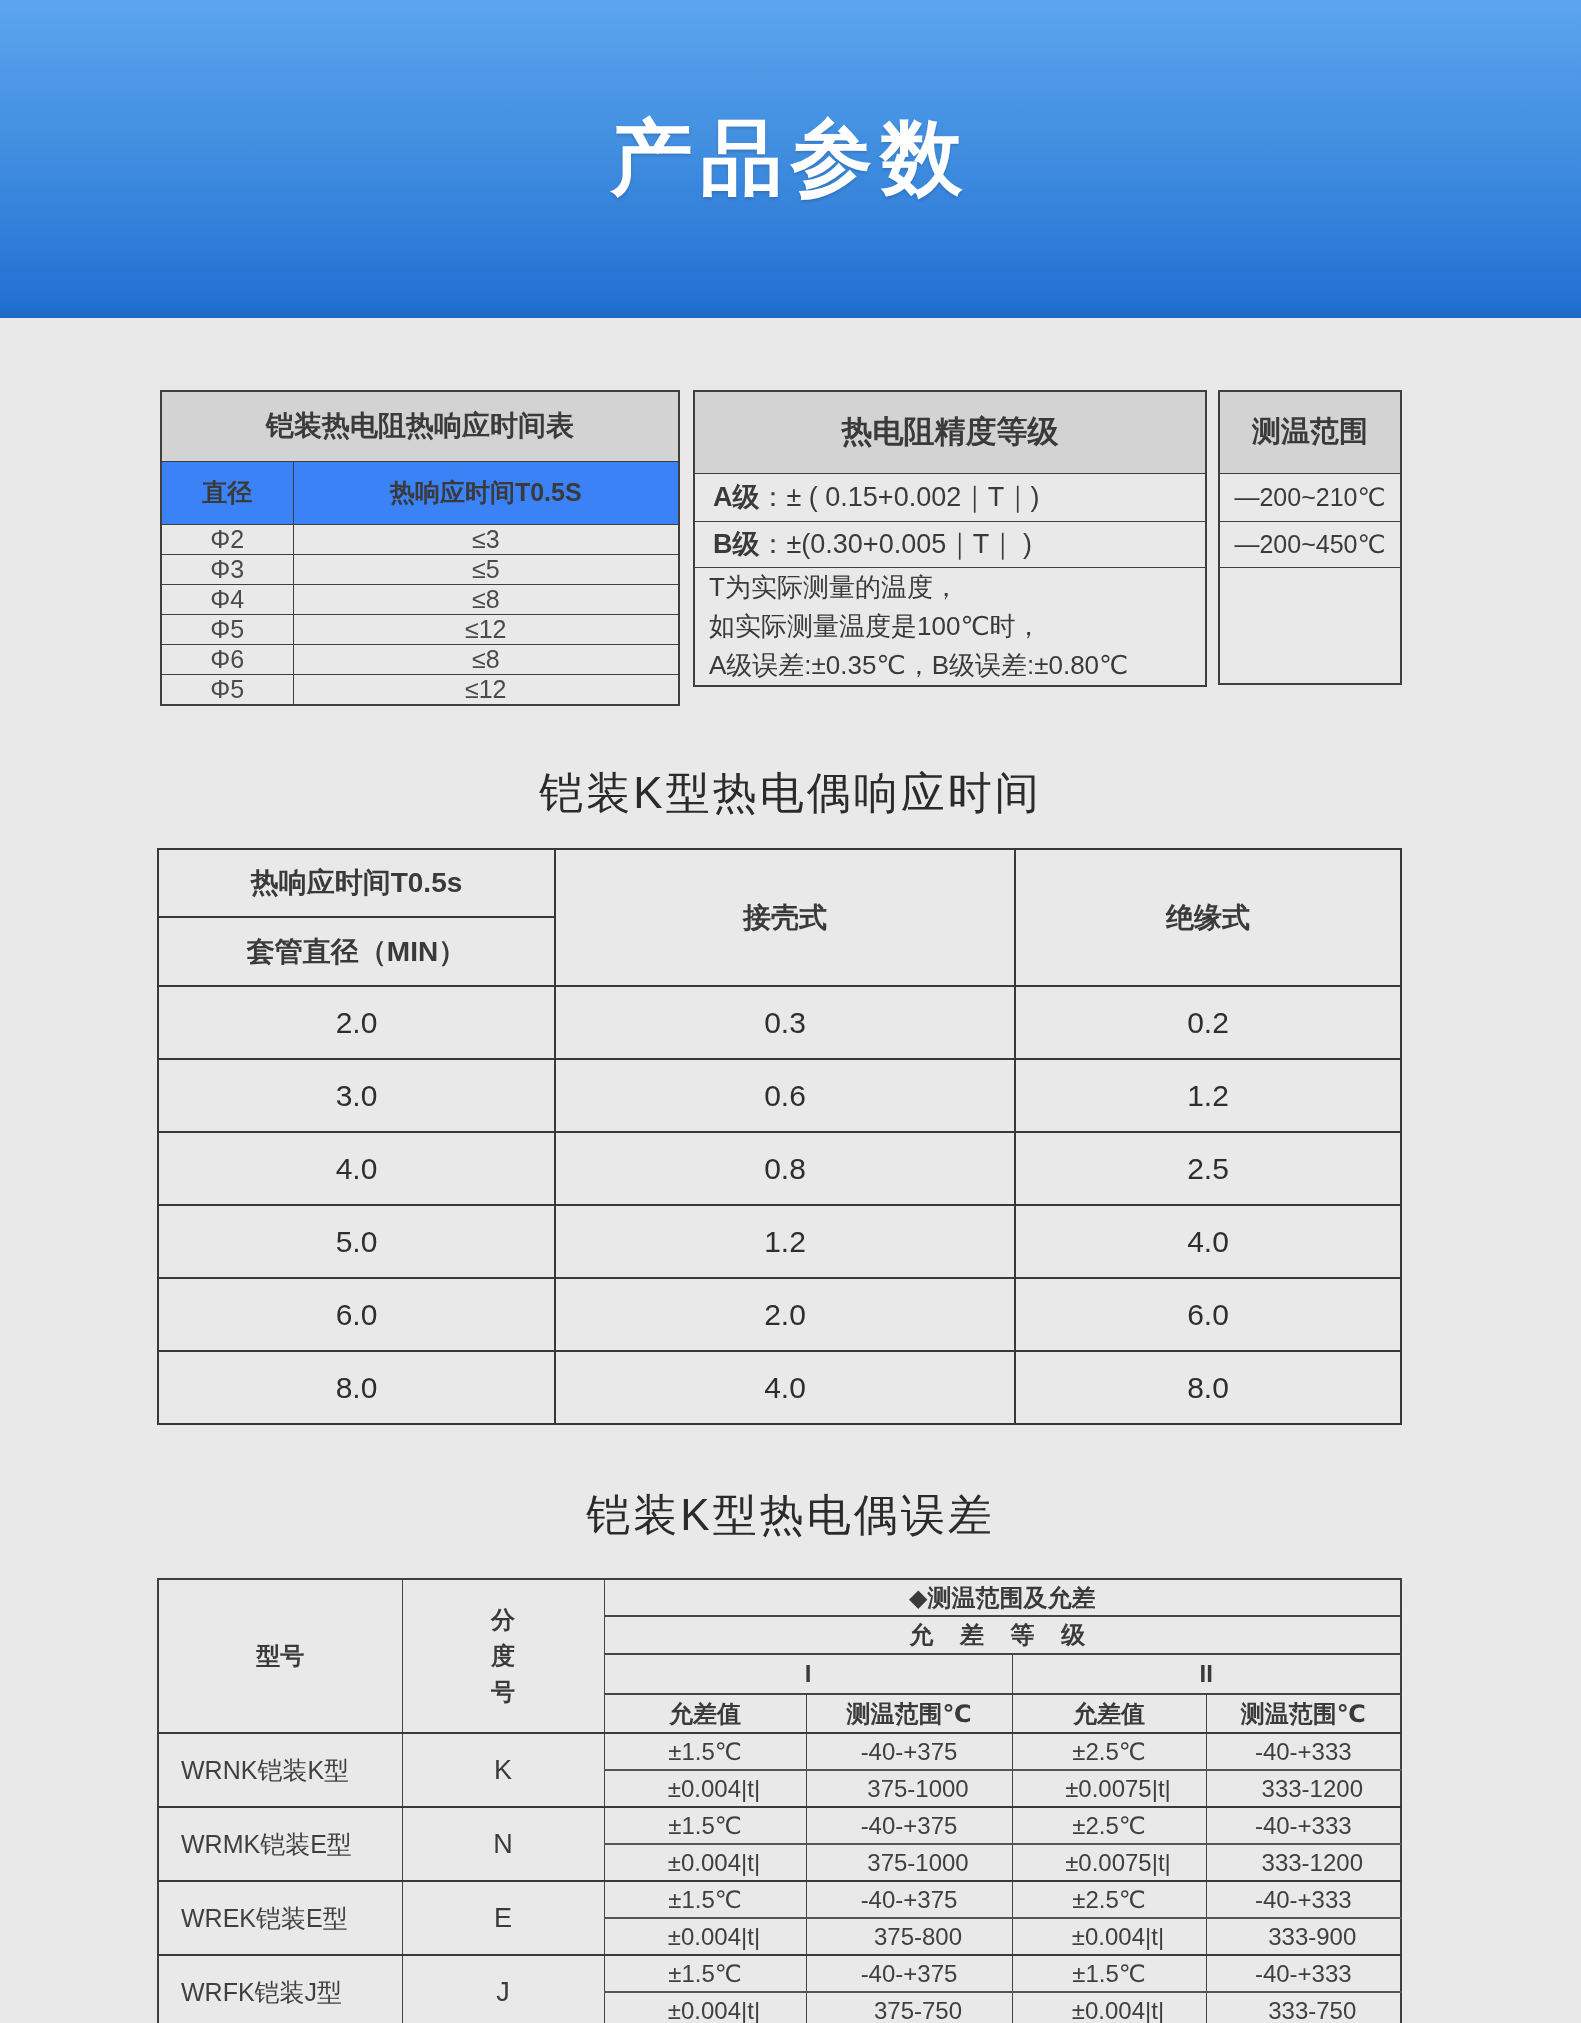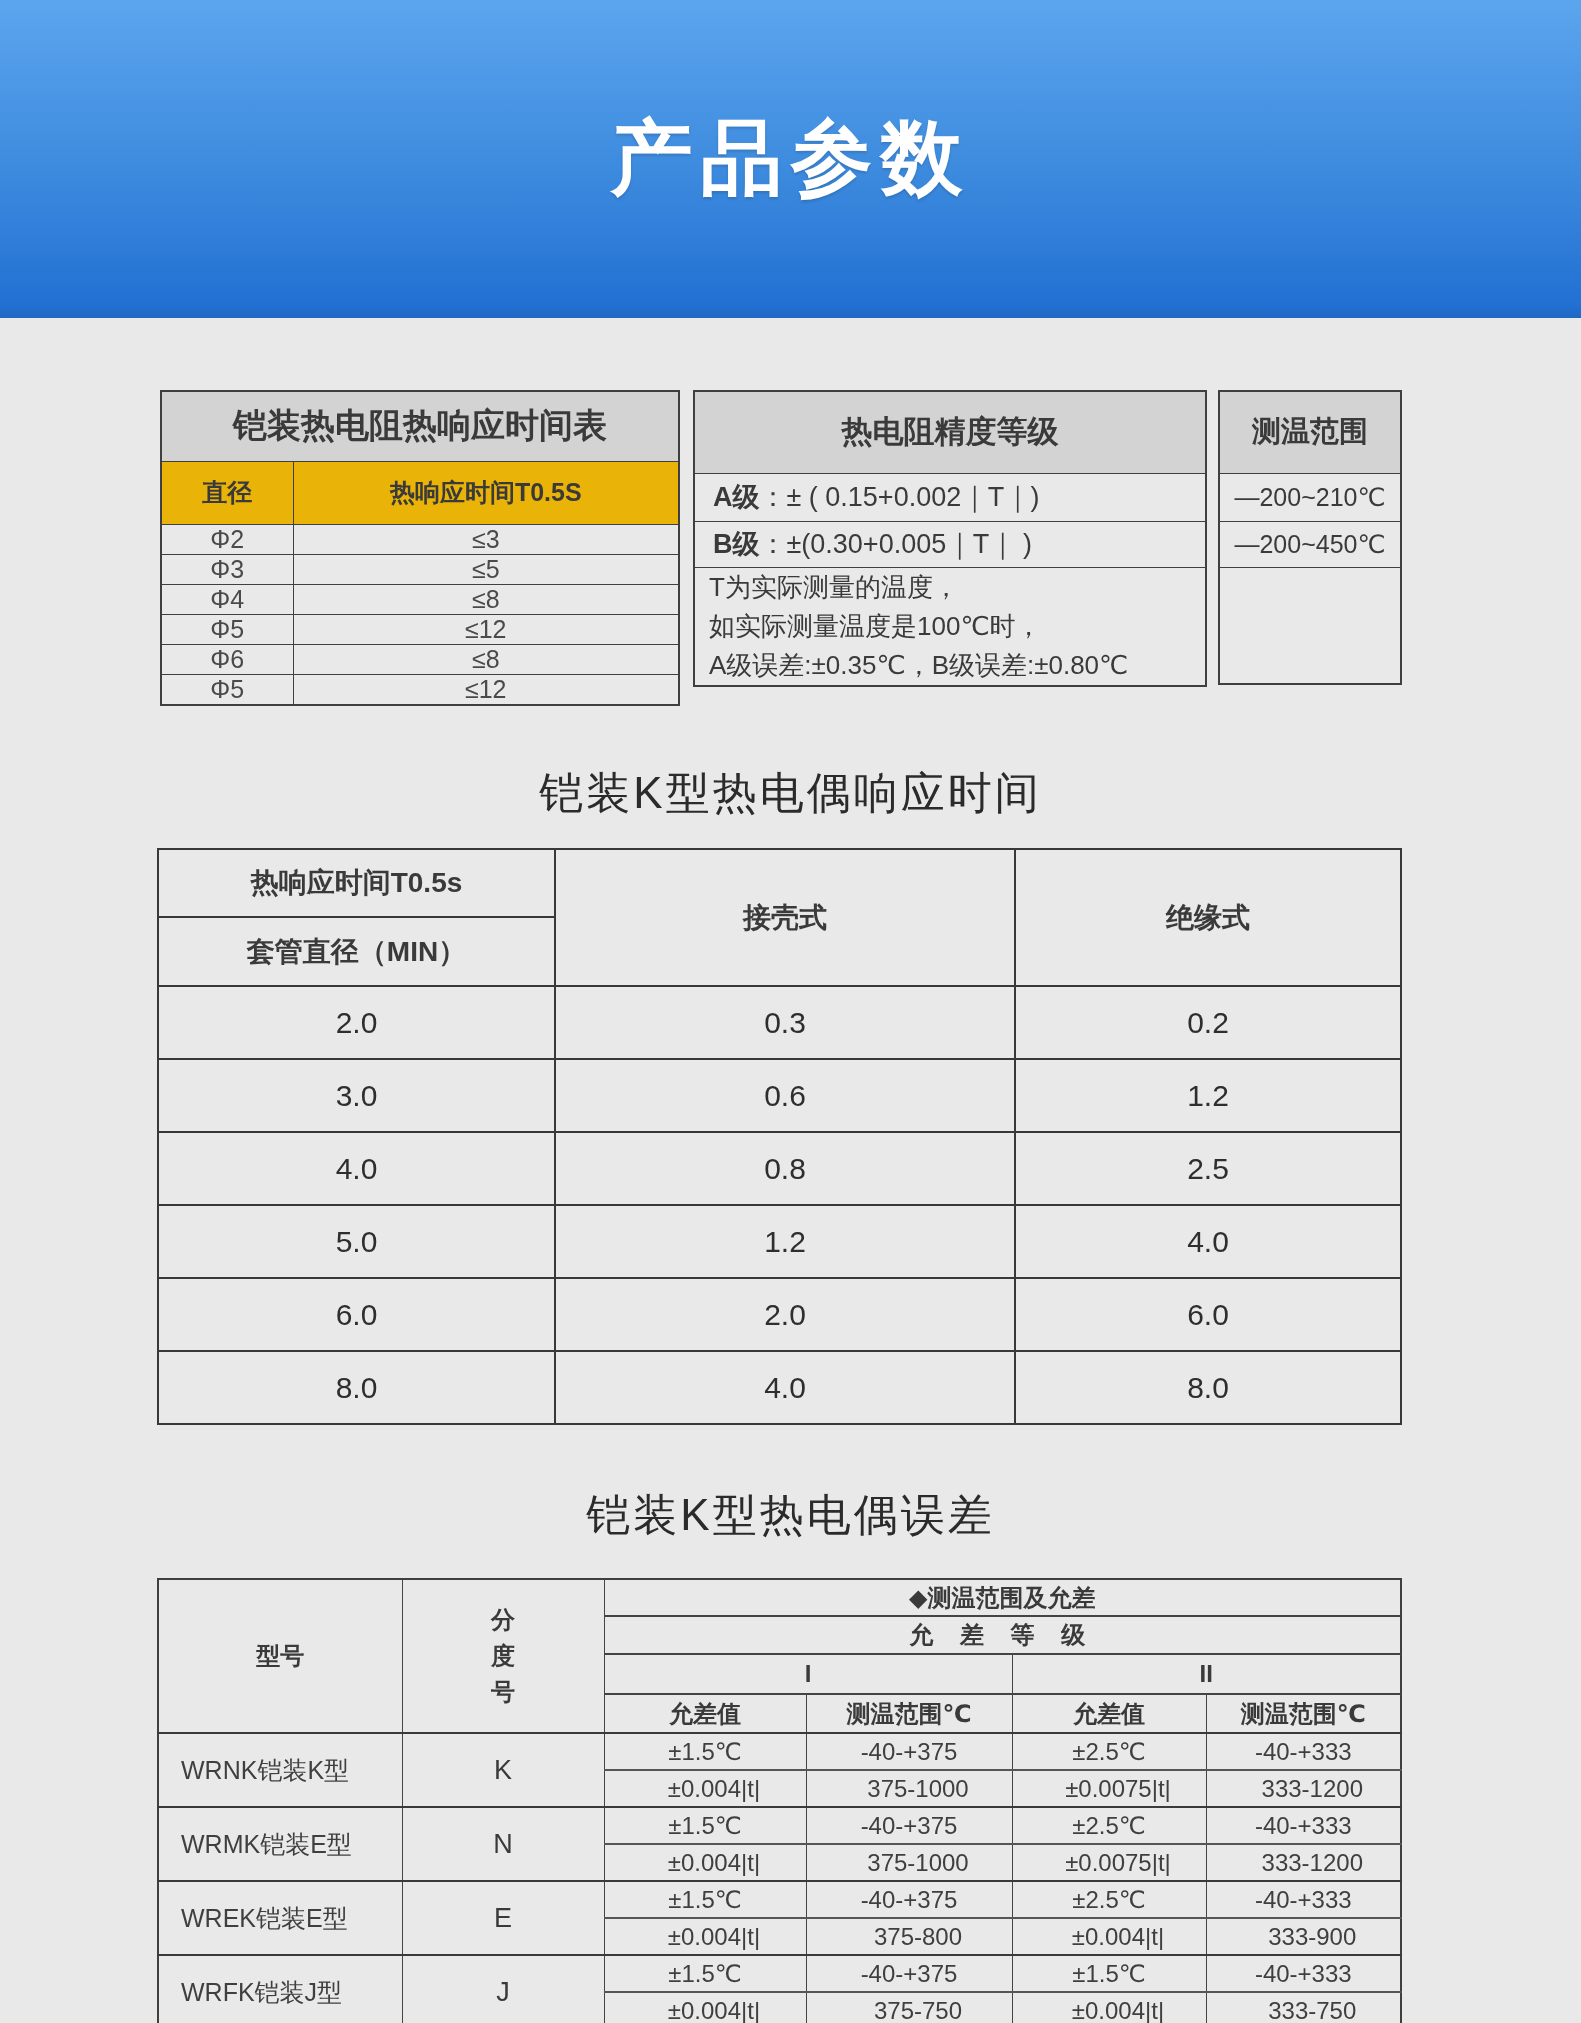--- a/index.html
+++ b/index.html
@@ -21,22 +21,22 @@
     color:#ffffff; font-size:82px; font-weight:bold; letter-spacing:8px;
     text-shadow:0 2px 3px rgba(0,0,0,.15);
   }
   
   table { border-collapse:collapse; table-layout:fixed; }
   td,th { border:1px solid #3f3f3f; overflow:hidden; font-weight:normal; }
   .outer { border:2px solid #3f3f3f; }
   .hd { background:#d3d3d3; font-weight:bold; text-align:center; }
   
   .t1 { position:absolute; left:160px; top:390px; width:518px; height:293px; }
-  .t1 .title { font-size:34px;text-align:center; }
-  .t1 .sub { font-size:25px; font-weight:bold; text-align:center; background:#eab308; }
+  .t1 .title { font-size:28px;text-align:center; }
+  .t1 .sub { font-size:25px; font-weight:bold; text-align:center; background:#3b82f6; }
   .t1 .d { font-size:25px; text-align:center; color:#4a4a4a; }
   .t2 { position:absolute; left:693px; top:390px; width:512px; height:293px; }
   .t2 .title { font-size:31px; }
   .t2 .frm { font-size:27px; padding-left:18px; }
   .t2 .frm b { font-weight:bold; }
   .t2 .note { font-size:26px; padding-left:14px; line-height:39px; vertical-align:middle; }
   .t3 { position:absolute; left:1218px; top:390px; width:182px; height:293px; }
   .t3 .title { font-size:29px; }
   .t3 .rng { font-size:25px; text-align:center; }
   

